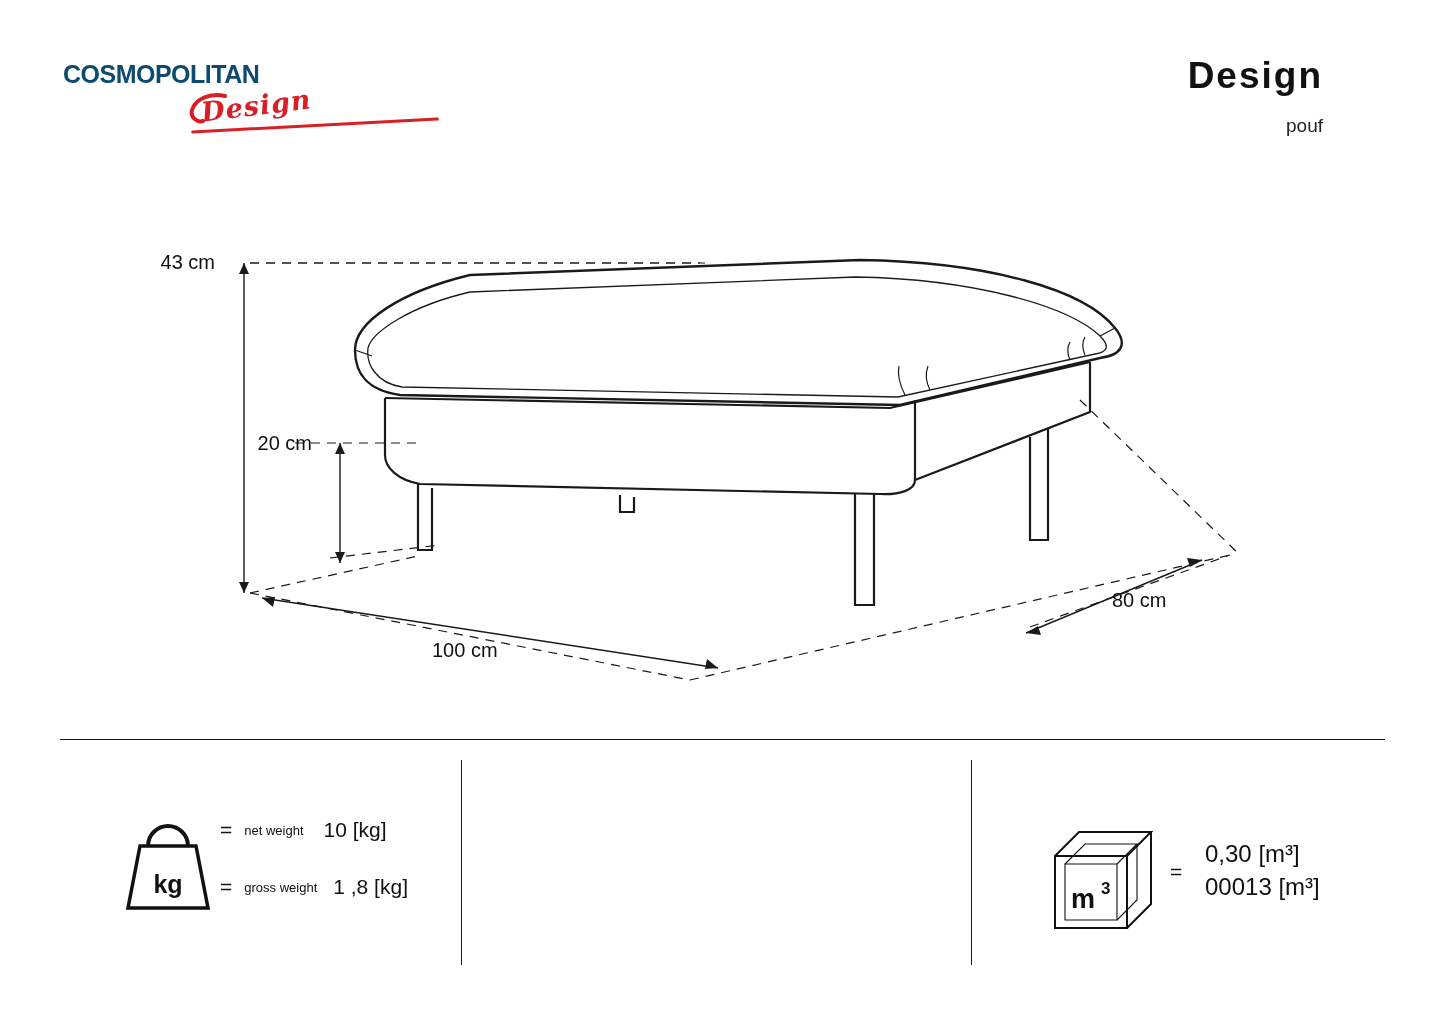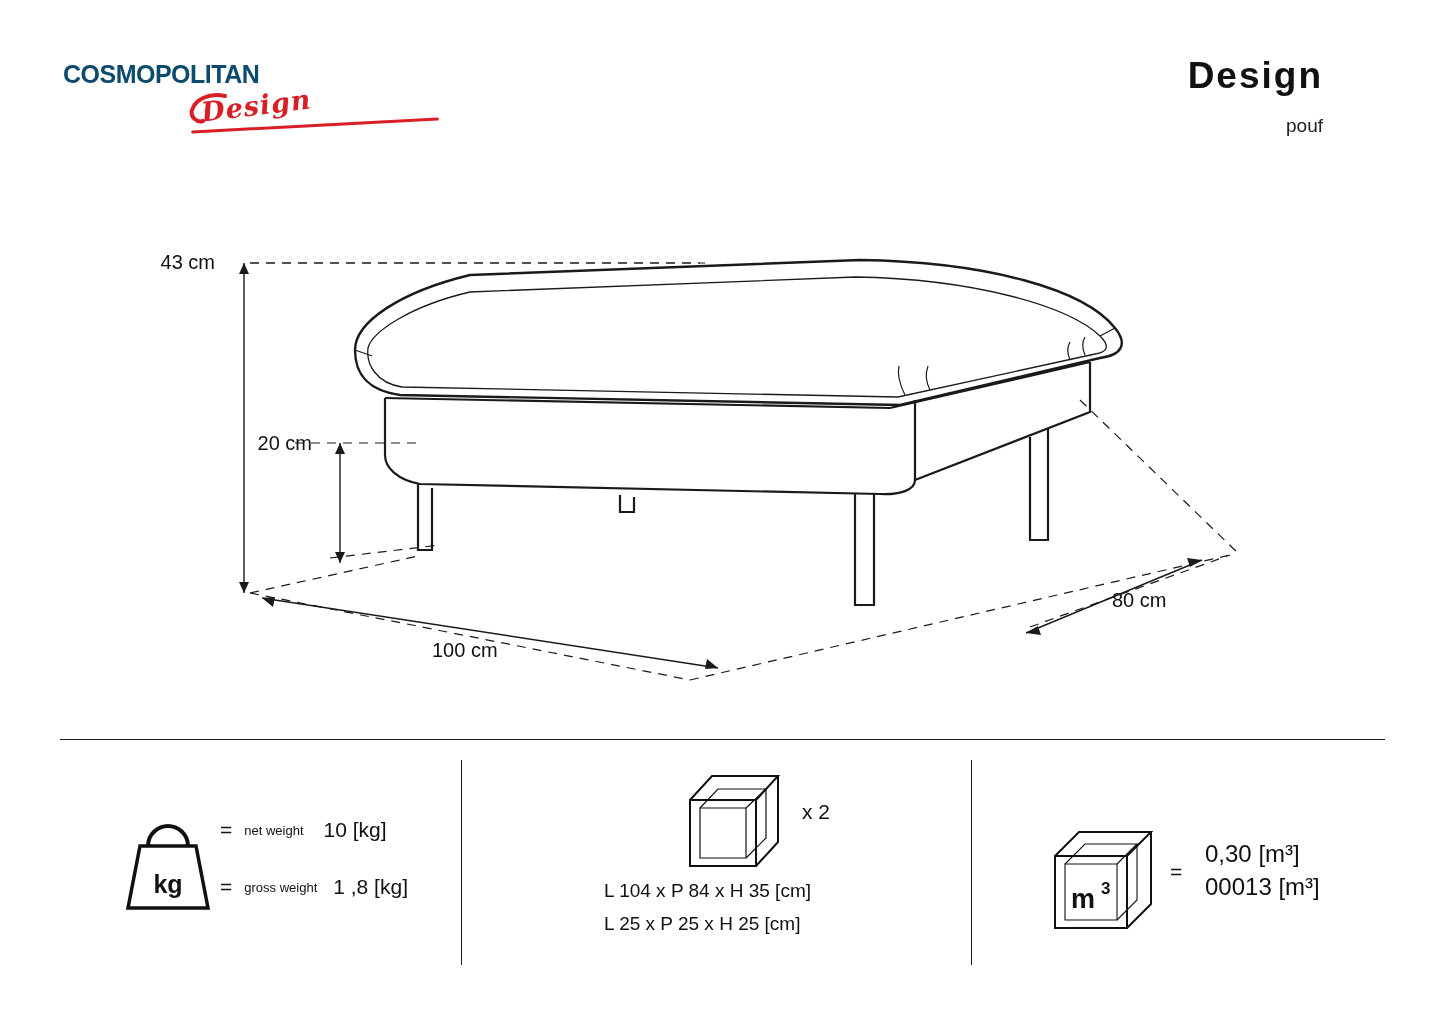--- a/index.html
+++ b/index.html
@@ -274,35 +274,20 @@
       <span class="val" style="margin-left:20px;">10 [kg]</span>
     </div>
 
     <div style="position:absolute; left:120px; top:85px;" class="row">
       <span class="eq">=</span>
       <span class="small-label" style="margin-left:12px;">gross weight</span>
       <span class="val" style="margin-left:16px;">1 ,8 [kg]</span>
     </div>
   </div>
 
-  <div class="sec sec-pack">
-    <svg width="120" height="120" style="position:absolute; left:90px; top:8px;" viewBox="0 0 120 120">
-      <path d="M20 42 L20 108 L86 108 L86 42 Z" stroke="#111" stroke-width="2" fill="none"></path>
-      <path d="M20 42 L42 18 L108 18 L86 42" stroke="#111" stroke-width="2" fill="none"></path>
-      <path d="M86 108 L108 84 L108 18" stroke="#111" stroke-width="2" fill="none"></path>
-      <path d="M30 50 L30 100 L76 100 L76 50 Z" stroke="#111" stroke-width="1.2" fill="none"></path>
-      <path d="M30 50 L48 31 L96 31 L76 50" stroke="#111" stroke-width="1.2" fill="none"></path>
-      <path d="M76 100 L96 80 L96 31" stroke="#111" stroke-width="1.2" fill="none"></path>
-    </svg>
-
-    <div class="x2" style="position:absolute; left:222px; top:50px;">x 2</div>
-
-    <div class="pack-line" style="position:absolute; left:24px; top:130px;">L 104  x P 84 x H 35 [cm]</div>
-    <div class="pack-line" style="position:absolute; left:24px; top:163px;">L 25  x P 25 x H 25 [cm]</div>
-  </div>
 
   <div class="sec sec-vol">
     <svg width="130" height="130" style="position:absolute; left:15px; top:16px;" viewBox="0 0 130 130">
       <path d="M20 40 L20 112 L92 112 L92 40 Z" stroke="#111" stroke-width="2" fill="none"></path>
       <path d="M20 40 L44 16 L116 16 L92 40" stroke="#111" stroke-width="2" fill="none"></path>
       <path d="M92 112 L116 88 L116 16" stroke="#111" stroke-width="2" fill="none"></path>
       <path d="M30 48 L30 104 L82 104 L82 48 Z" stroke="#111" stroke-width="1.1" fill="none"></path>
       <path d="M30 48 L50 28 L102 28 L82 48" stroke="#111" stroke-width="1.1" fill="none"></path>
       <path d="M82 104 L102 84 L102 28" stroke="#111" stroke-width="1.1" fill="none"></path>
       <text x="48" y="92" font-family="Liberation Sans, sans-serif" font-size="27" font-weight="bold" fill="#111" text-anchor="middle">m</text>

